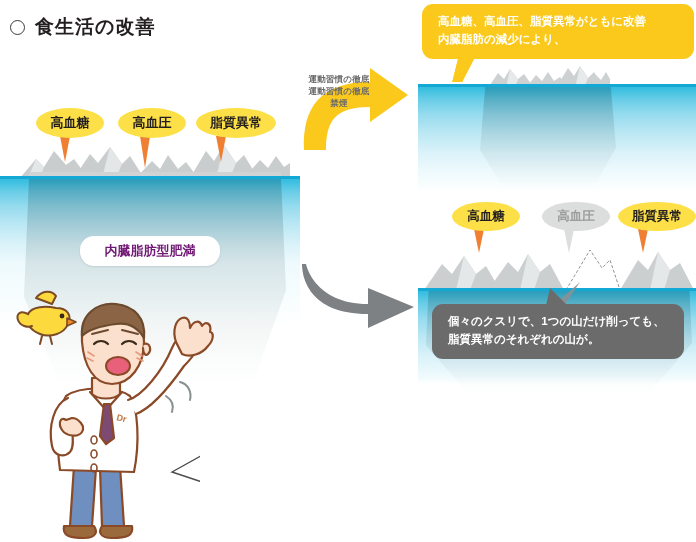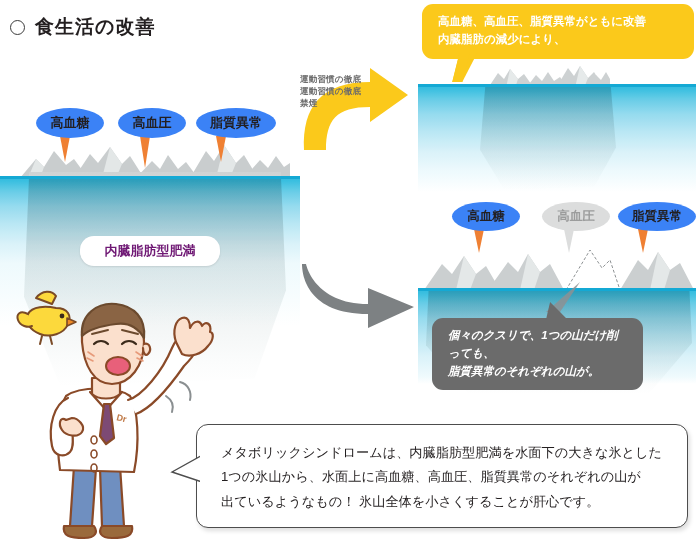--- a/index.html
+++ b/index.html
@@ -44,21 +44,21 @@
   
   .tag {
     position:absolute;
     display:flex; align-items:center; justify-content:center;
     border-radius:50%;
     font-weight:bold;
     color:#231f20;
     white-space:nowrap;
     z-index:30;
   }
-  .tag.orange { background:#3b82f6; }
+  .tag.orange { background:#fde047; }
   .tag.grey   { background:#dcdddd; color:#9b9c9c; }
   .tag-tail {
     position:absolute; z-index:29;
     width:0; height:0;
   }
   .tag-tail.orange { border-left:5px solid transparent; border-right:5px solid transparent; }
 
   
   .plaque {
     position:absolute;
@@ -94,21 +94,21 @@
     font-size:13.2px; line-height:1.85; color:#231f20;
   }
   .explain-text span { display:block; }
   .explain-tail { position:absolute; left:170px; top:452px; z-index:46; }
 
   
   .arrow { position:absolute; z-index:35; }
   .arrow-label {
     position:absolute; z-index:36;
     font-size:8.5px; font-weight:bold; color:#6b6b6b;
-    line-height:1.42; letter-spacing:.2px;
+    text-align:center; line-height:1.42; letter-spacing:.2px;
   }
 
   
   .char { position:absolute; z-index:50; }
 </style>
 </head>
 <body>
 
 <div id="stage">
 
@@ -254,41 +254,34 @@
       </svg>
     </div>
 
     <div class="berg-body" style="left:8px; top:92px; width:266px; height:106px;
                 clip-path:polygon(1% 0%, 99% 0%, 100% 52%, 84% 99%, 16% 100%, 0% 54%);
                 border:none;"></div>
 
     <div class="water" style="left:0; top:92px; width:278px; height:96px; mix-blend-mode:multiply; opacity:.95;"></div>
     <div class="water-top-line" style="left:0; top:92px; width:278px;"></div>
 
-    <div class="bubble grey" style="left:14px; top:122px; width:211px;font-style:italic;">
+    <div class="bubble grey" style="left:14px; top:108px; width:252px;">
       <div class="bubble-box">
         <div>個々のクスリで、1つの山だけ削っても、</div>
         <div>脂質異常のそれぞれの山が。</div>
       </div>
       <div class="bubble-tail" style="left:112px; top:-16px; border-left:8px solid transparent; border-right:14px solid transparent; border-bottom:18px solid #6b6b6b; transform:skewX(12deg);"></div>
     </div>
   </div>
 
   <div class="explain-tail">
     <svg width="40" height="44" viewBox="0 0 40 44">
       <path d="M38 0 L2 20 L38 32 Z" fill="#ffffff" stroke="#4d4d4d" stroke-width="1.4"></path>
       <rect x="30" y="0" width="10" height="34" fill="#ffffff"></rect>
     </svg>
-  </div>
-  <div class="explain">
-    <div class="explain-text">
-      <span>メタボリックシンドロームは、内臓脂肪型肥満を水面下の大きな氷とした</span>
-      <span>1つの氷山から、水面上に高血糖、高血圧、脂質異常のそれぞれの山が</span>
-      <span>出ているようなもの！ 氷山全体を小さくすることが肝心です。</span>
-    </div>
   </div>
 
   <div class="char" style="left:12px; top:288px; width:66px; height:62px;">
     <svg width="66" height="62" viewBox="0 0 66 62">
       <g stroke="#7a4a26" stroke-width="2" stroke-linejoin="round" stroke-linecap="round" fill="#fcd93c">
         <path d="M24 10 C30 2 40 2 44 8 L40 16 Z"></path>
         <path d="M44 20 C56 20 60 28 56 36 C52 46 38 50 28 46 C18 42 12 34 16 26 C20 18 34 18 44 20 Z"></path>
         <path d="M16 26 C8 22 4 26 6 32 C8 38 16 40 20 38"></path>
         <path d="M30 48 L28 56"></path>
         <path d="M38 48 L40 56"></path>

